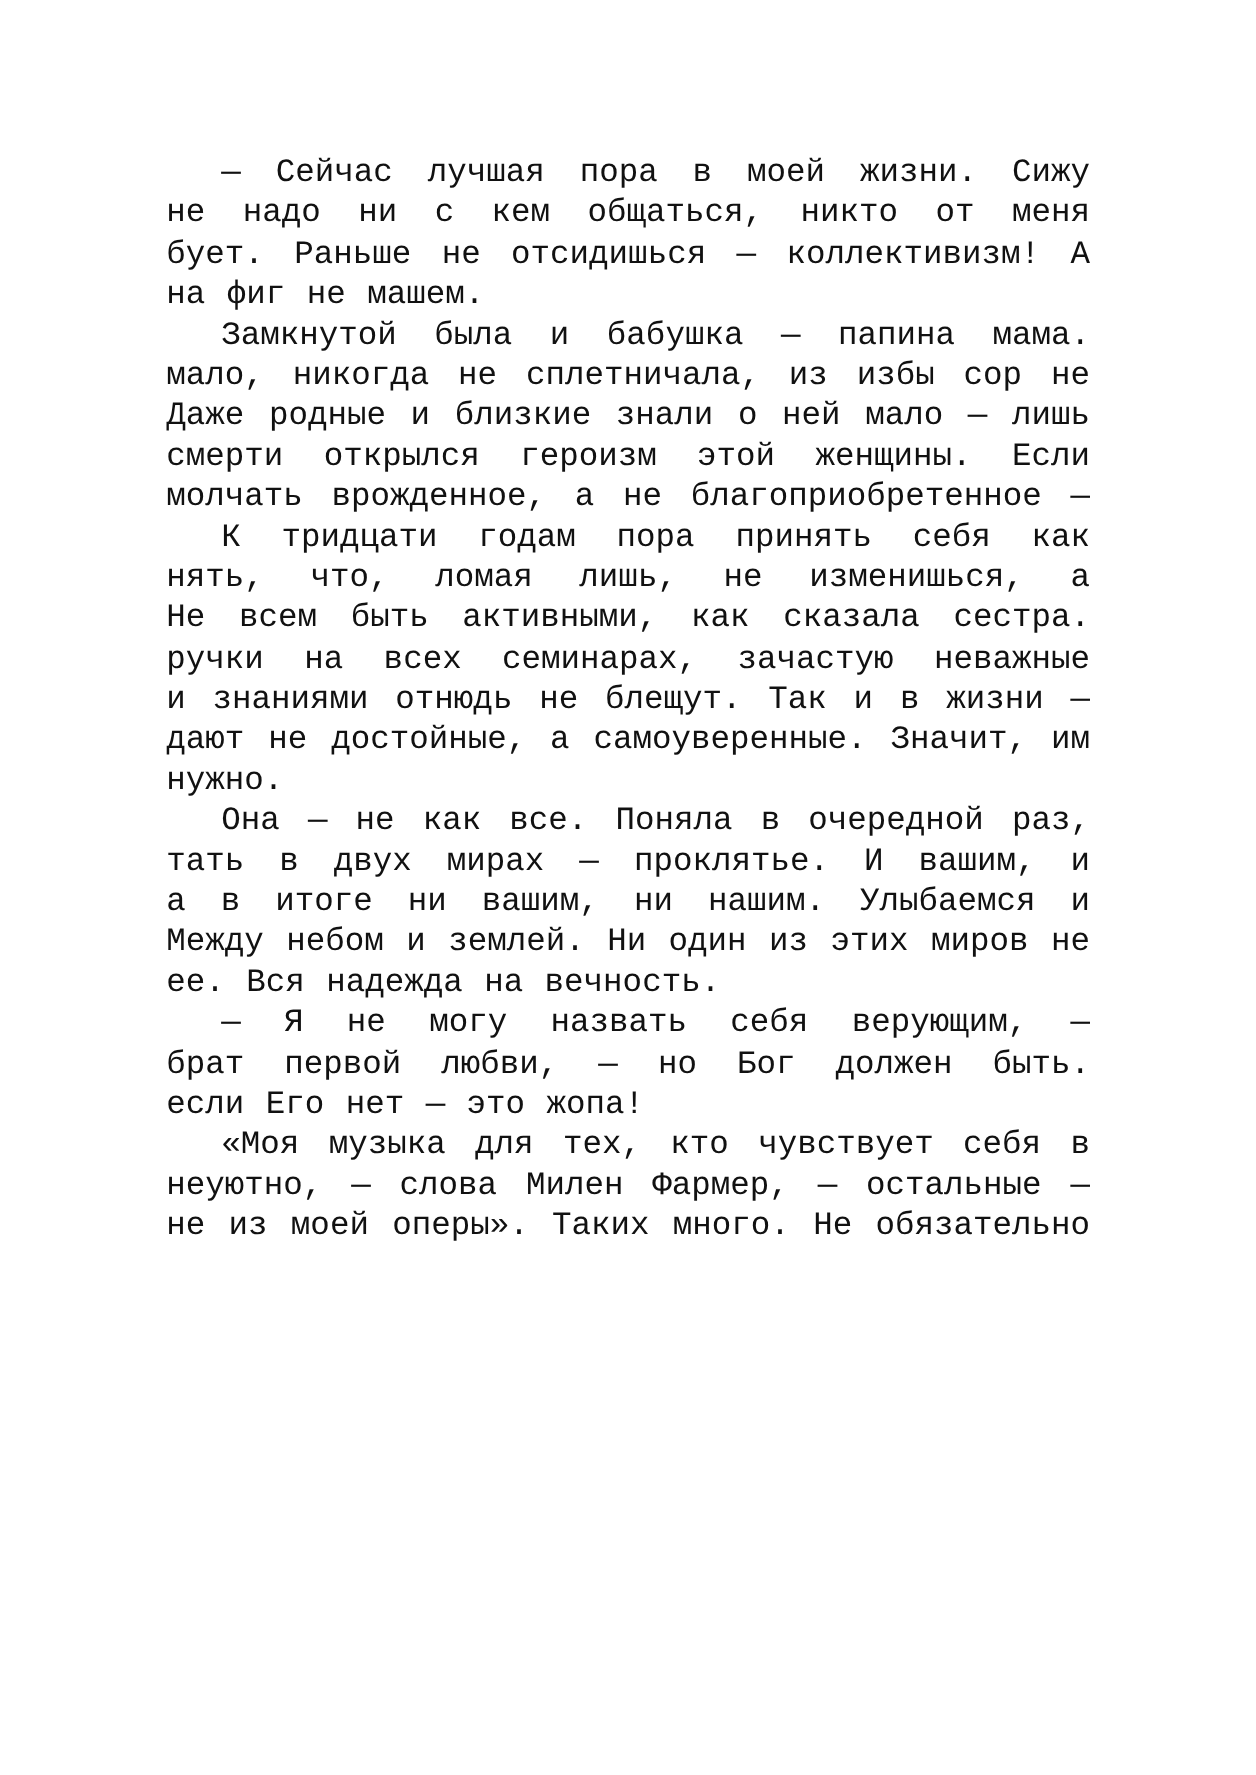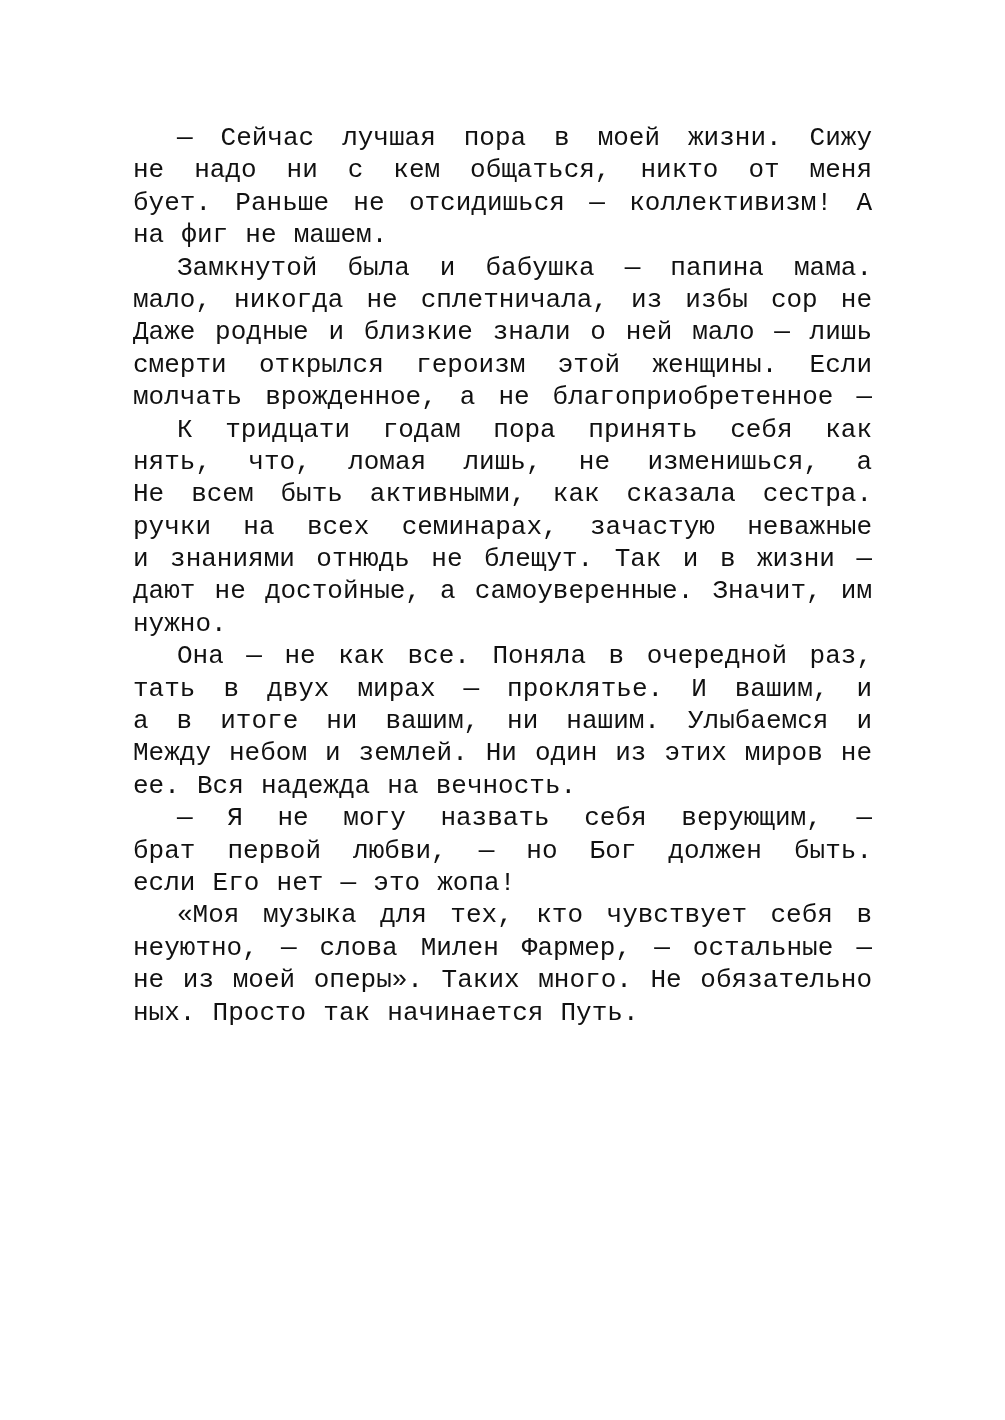--- a/index.html
+++ b/index.html
@@ -82,17 +82,16 @@
       </div>
       <div class="para">
         <div class="line first">— Я не могу назвать себя верующим, — говорил друг,</div>
         <div class="line">брат первой любви, — но Бог должен быть. Потому что</div>
         <div class="line last">если Его нет — это жопа!</div>
       </div>
       <div class="para">
         <div class="line first">«Моя музыка для тех, кто чувствует себя в этом мире</div>
         <div class="line">неуютно, — слова Милен Фармер, — остальные —</div>
         <div class="line">не из моей оперы». Таких много. Не обязательно боль-</div>
-        <div class="line last">ных. Просто так начинается Путь.</div>
       </div>
     </div>
   <div id="page-number">286</div>
 </div>
 
 </body></html>

